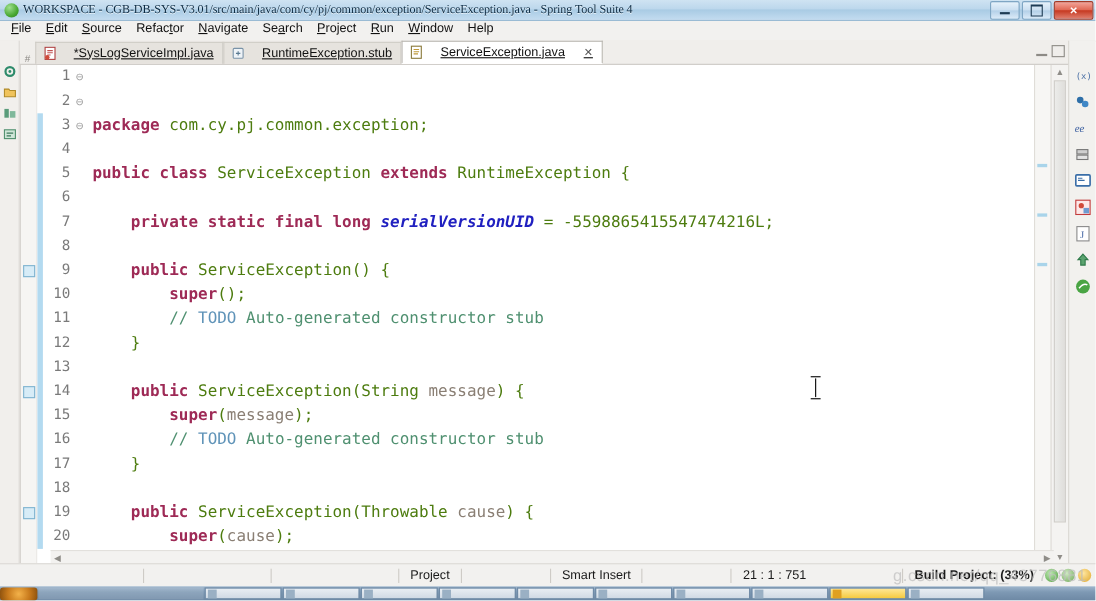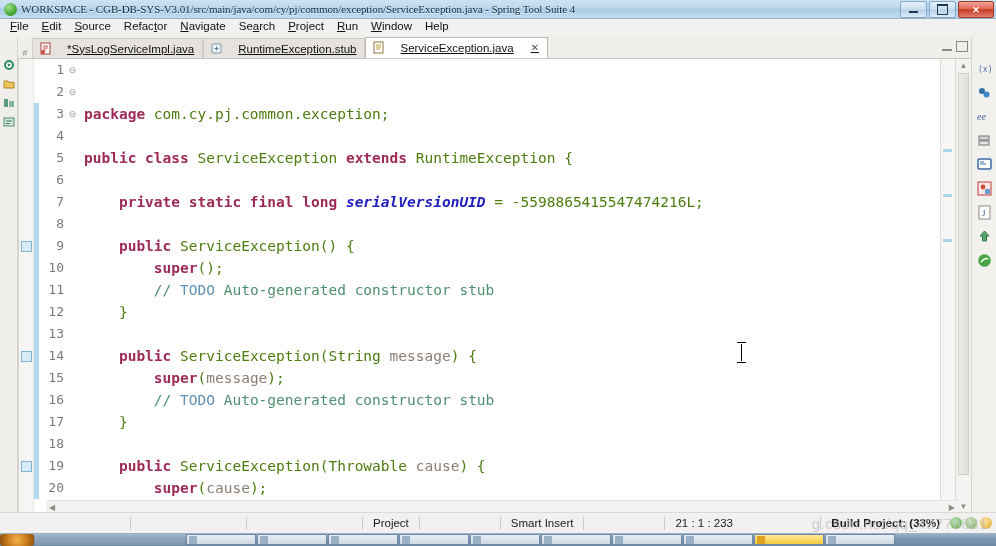--- a/index.html
+++ b/index.html
@@ -605,21 +605,21 @@
 </div>
 
 <div id="statusbar">
   <div class="sb-cell sb-first sb-pad-1"></div>
   <div class="sb-cell sb-pad-2"></div>
   <div class="sb-cell sb-pad-2"></div>
   <div class="sb-cell">Project</div>
   <div class="sb-cell sb-pad-3"></div>
   <div class="sb-cell">Smart Insert</div>
   <div class="sb-cell sb-pad-3"></div>
-  <div class="sb-cell">21 : 1 : 233</div>
+  <div class="sb-cell">21 : 1 : 751</div>
   <div class="sb-spacer"></div>
   <div class="sb-cell" id="build-text">Build Project: (33%)</div>
   <div id="sb-right">
     <span class="sb-dot" style="background:radial-gradient(circle at 40% 35%,#bfe8b4,#4f9f3c)"></span>
     <span class="sb-dot" style="background:radial-gradient(circle at 40% 35%,#cfe8c4,#6faa55)"></span>
     <span class="sb-dot" style="background:radial-gradient(circle at 40% 35%,#ffe6a0,#e0a82c)"></span>
   </div>
 </div>
 
 <div id="wm-status">g.csdn.net/qq_43776881</div>

